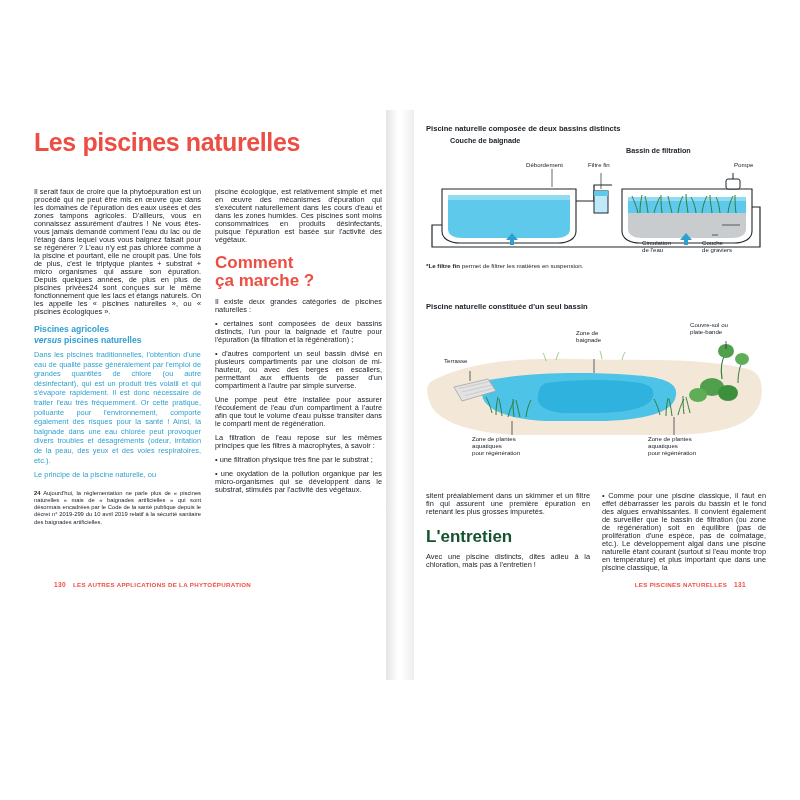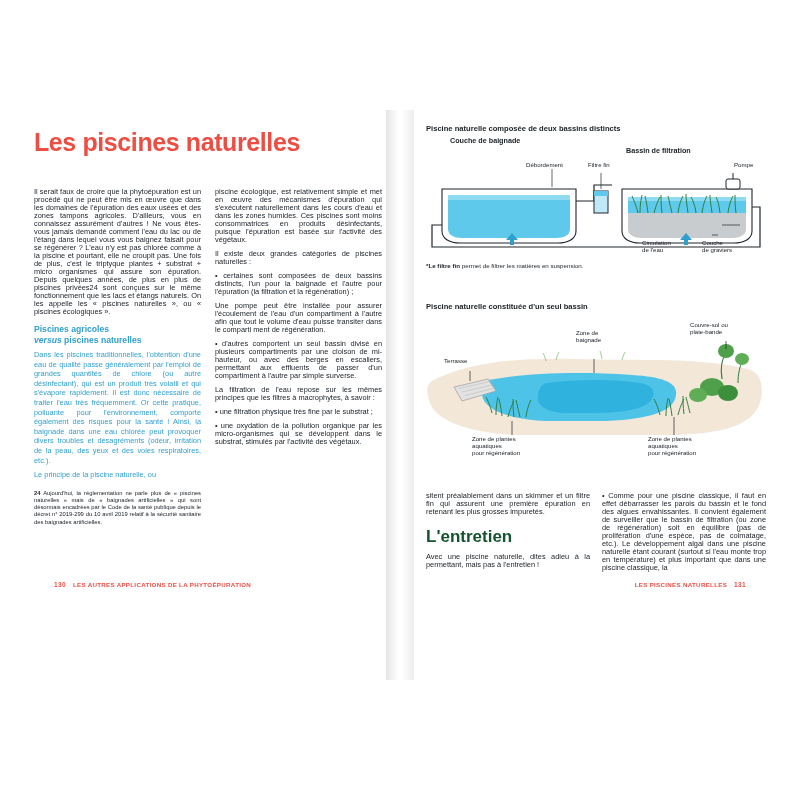--- a/index.html
+++ b/index.html
@@ -179,25 +179,29 @@
 
         <div class="footnote">
           <span class="num">24</span>
           <span>Aujourd'hui, la réglementation ne parle plus de « piscines naturelles » mais de « baignades artificielles » qui sont désormais encadrées par le Code de la santé publique depuis le décret n° 2019-299 du 10 avril 2019 relatif à la sécurité sanitaire des baignades artificielles.</span>
         </div>
       </div>
 
       <div class="col">
         <p>piscine écologique, est relativement simple et met en œuvre des mécanismes d'épuration qui s'exécutent naturellement dans les cours d'eau et dans les zones humides. Ces piscines sont moins consommatrices en produits désinfectants, puisque l'épuration est basée sur l'activité des végétaux.</p>
 
+        <div class="section-head">
+          <span>Comment</span><br>
+          <span>ça marche ?</span>
+        </div>
 
         <p>Il existe deux grandes catégories de piscines naturelles :</p>
         <p>• certaines sont composées de deux bassins distincts, l'un pour la baignade et l'autre pour l'épuration (la filtration et la régénération) ;</p>
+        <p>• d'autres comportent un seul bassin divisé en plusieurs compartiments par une cloison de mi-hauteur, ou avec des berges en escaliers, permettant aux effluents de passer d'un compartiment à l'autre par simple surverse.</p>
         <p>Une pompe peut être installée pour assurer l'écoulement de l'eau d'un compartiment à l'autre afin que tout le volume d'eau puisse transiter dans le comparti ment de régénération.</p>
-        <p>• d'autres comportent un seul bassin divisé en plusieurs compartiments par une cloison de mi-hauteur, ou avec des berges en escaliers, permettant aux effluents de passer d'un compartiment à l'autre par simple surverse.</p>
         <p>La filtration de l'eau repose sur les mêmes principes que les filtres à macrophytes, à savoir :</p>
         <p>• une filtration physique très fine par le substrat ;</p>
         <p>• une oxydation de la pollution organique par les micro-organismes qui se développent dans le substrat, stimulés par l'activité des végétaux.</p>
       </div>
 
     </div>
 
     <div class="footer footer-left">
       <span class="folio">130</span><span>LES AUTRES APPLICATIONS DE LA PHYTOÉPURATION</span>
     </div>
@@ -354,21 +358,21 @@
         <div class="lbl" style="left:222px; top:118px;">Zone de plantes
 aquatiques
 pour régénération</div>
       </div>
     </div>
 
     <div class="rcols" style="left:14px; top:382px; bottom:auto;">
       <div class="rcol" style="width:164px;">
         <p>sitent préalablement dans un skimmer et un filtre fin qui assurent une première épuration en retenant les plus grosses impuretés.</p>
         <div class="section-head-2">L'entretien</div>
-        <p>Avec une piscine naturelle, dites adieu à la permettant, mais pas à l'entretien !</p>
+        <p>Avec une piscine distincts, dites adieu à la chloration, mais pas à l'entretien !</p>
       </div>
       <div class="rcol" style="width:164px;">
         <p>• Comme pour une piscine classique, il faut en effet débarrasser les parois du bassin et le fond des algues envahissantes. Il convient également de surveiller que le bassin de filtration (ou zone de régénération) soit en équilibre (pas de prolifération d'une espèce, pas de colmatage, etc.). Le développement algal dans une piscine naturelle étant courant (surtout si l'eau monte trop en température) et plus important que dans une piscine classique, la</p>
       </div>
     </div>
 
     <div class="footer footer-right">
       <span>LES PISCINES NATURELLES</span><span class="folio">131</span>
     </div>
   </div>

